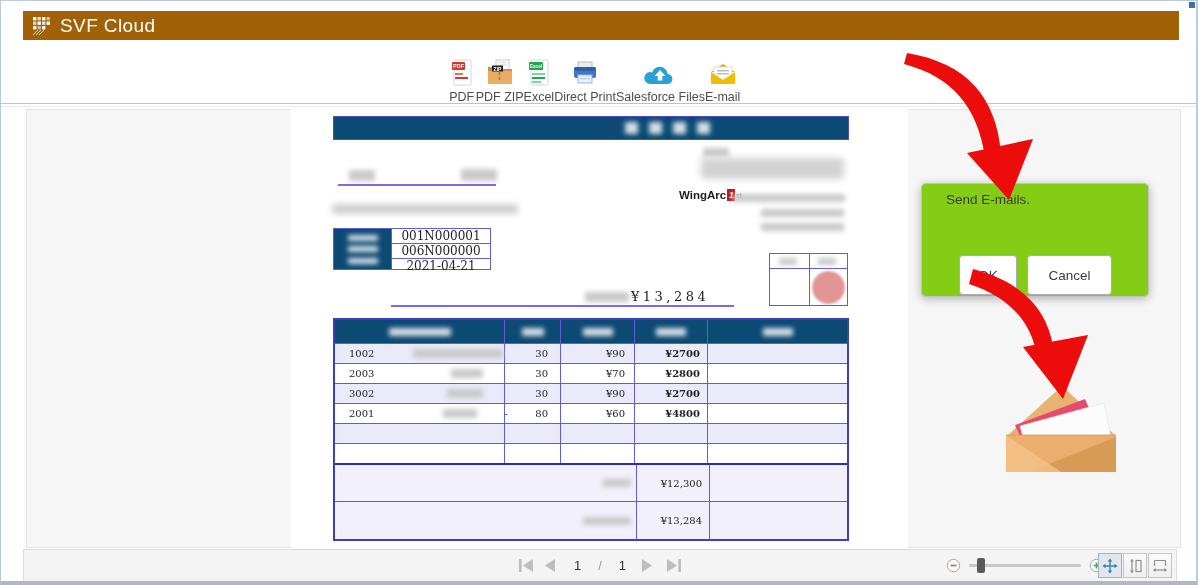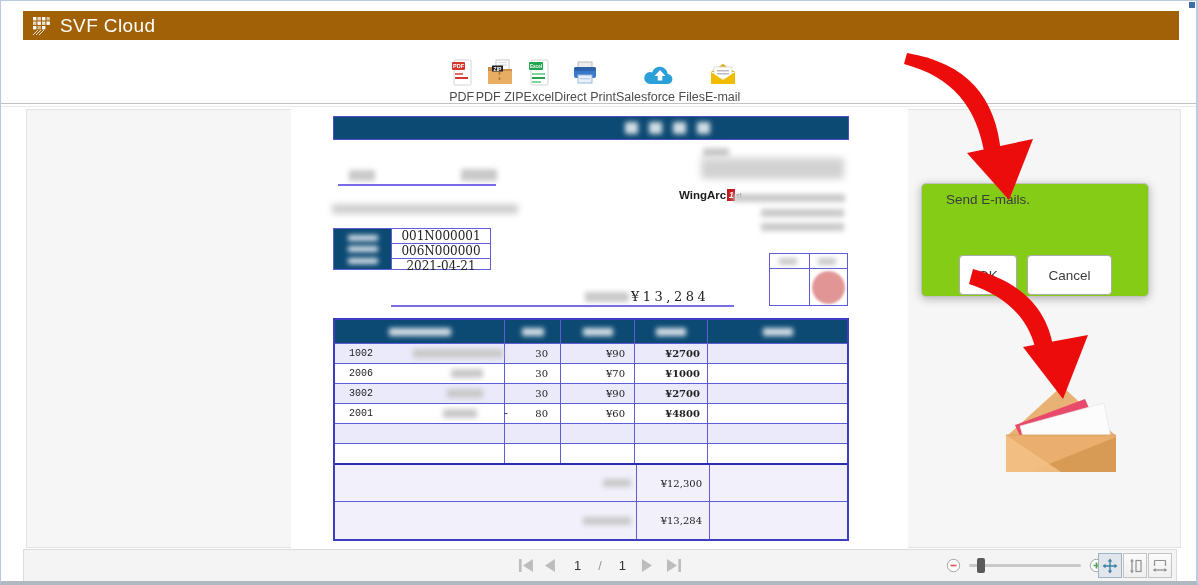--- a/index.html
+++ b/index.html
@@ -62,21 +62,21 @@
   .amount-due{ position:absolute; left:630px; top:288px; font-family:"DejaVu Serif",serif;
                font-size:13px; letter-spacing:3.5px; color:#1e1e1e; }
 
   
   .mtable{ position:absolute; left:332px; top:317px; width:516px; border:2px solid #3d3dc2;
            background:#fff; font-family:"DejaVu Serif",serif; font-size:10px; color:#222; }
   .mhead{ height:23px; background:#0d4a73; display:flex; }
   .mh{ border-left:1px solid #5d5dd8; display:flex; align-items:center; justify-content:center; position:relative; }
   .mh:first-child{ border-left:none; }
   .mh i, .mc1 i{ height:8px; display:block; }
-  .c1{ width:169px;font-family:Liberation Mono, monospace; } .c2{ width:56px; } .c3{ width:74px; } .c4{ width:73px; } .c5{ flex:1; }
+  .c1{ width:169px; } .c2{ width:56px; } .c3{ width:74px; } .c4{ width:73px; } .c5{ flex:1; }
   .mrow{ height:20px; display:flex; border-top:1px solid #5d5dd8; }
   .lav{ background:#eaeafb; }
   .mc{ border-left:1px solid #5d5dd8; display:flex; align-items:center; }
   .mc:first-child{ border-left:none; }
   .mc.code{ padding-left:14px; position:relative; }
   .mc.num{ justify-content:flex-end; }
   .q{ padding-right:12px; } .p{ padding-right:9px;padding-left:17px; } .a{ padding-right:7px;font-weight:bold; }
   .nameblur{ position:absolute; top:5px; background:#c9c9c9; filter:blur(2.5px); border-radius:1px; }
   .trow{ height:38px; display:flex; border-top:1px solid #5d5dd8; }
   .trow.first{ border-top:2px solid #2d2db4; }
@@ -295,26 +295,26 @@
           <span>1002</span>
           <i class="nameblur" style="left:78px;width:90px;height:9px;"></i>
         </div>
       <div class="mc c2 num q">30</div>
       <div class="mc c3 num p">¥90</div>
       <div class="mc c4 num a">¥2700</div>
       <div class="mc c5"></div>
     </div>
     <div class="mrow">
       <div class="mc c1 code">
-          <span>2006</span>
+          <span>2003</span>
           <i class="nameblur" style="left:116px;width:32px;height:9px;"></i>
         </div>
       <div class="mc c2 num q">30</div>
       <div class="mc c3 num p">¥70</div>
-      <div class="mc c4 num a">¥1000</div>
+      <div class="mc c4 num a">¥2800</div>
       <div class="mc c5"></div>
     </div>
     <div class="mrow lav">
       <div class="mc c1 code">
           <span>3002</span>
           <i class="nameblur" style="left:112px;width:36px;height:9px;"></i>
         </div>
       <div class="mc c2 num q">30</div>
       <div class="mc c3 num p">¥90</div>
       <div class="mc c4 num a">¥2700</div>

